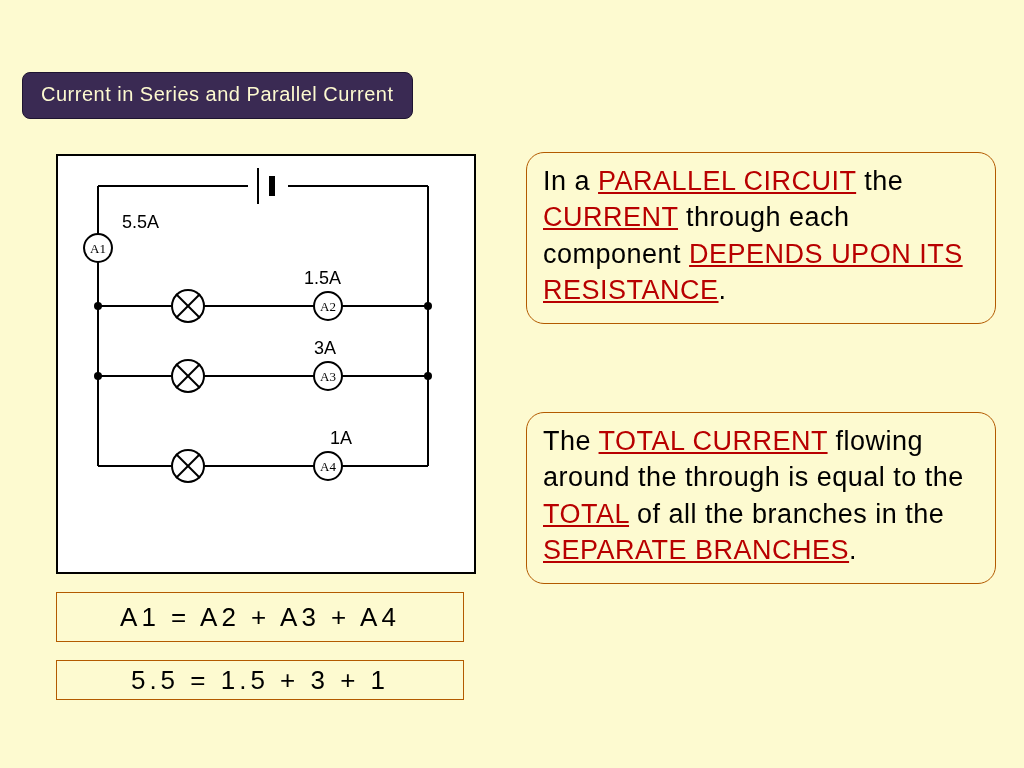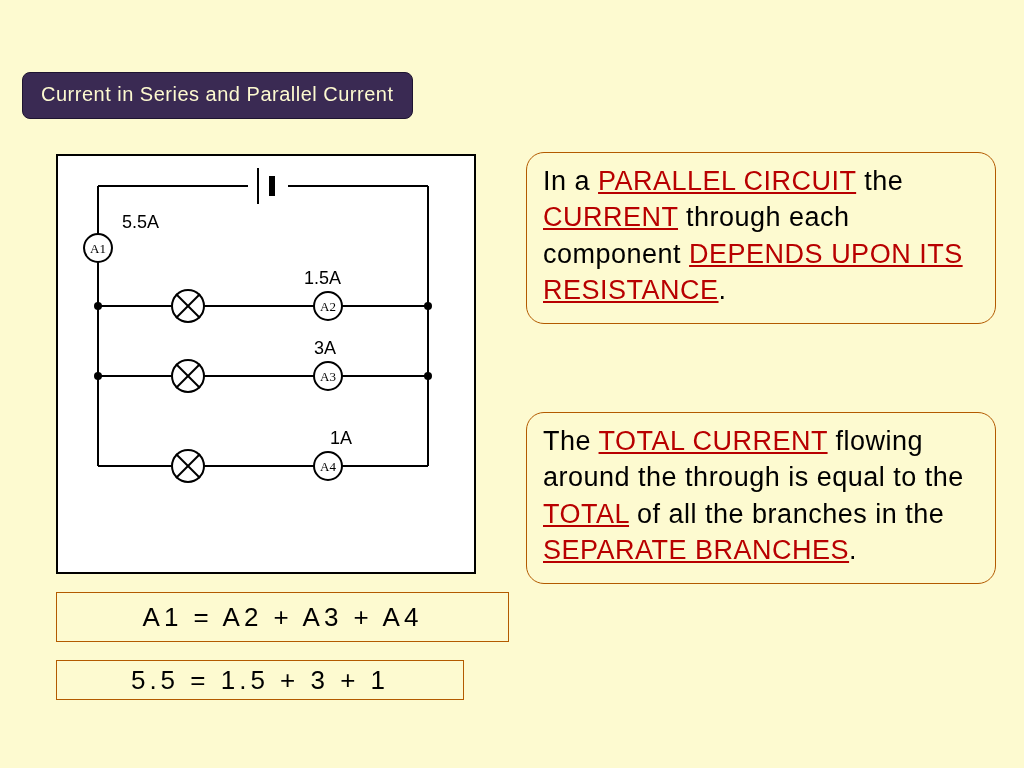--- a/index.html
+++ b/index.html
@@ -48,21 +48,21 @@
     border: 1px solid #b35a00;
     background: transparent;
     padding: 6px 14px;
     font-size: 26px;
     color: #000;
     font-family: "Comic Sans MS", "Comic Sans", cursive, sans-serif;
   }
   .formula-box {
     left: 56px;
     top: 592px;
-    width: 453px;
+    width: 408px;
     height: 50px;
     display: flex;
     align-items: center;
     justify-content: center;
     letter-spacing: 4px;
   }
   .calc-box {
     left: 56px;
     top: 660px;
     width: 408px;

